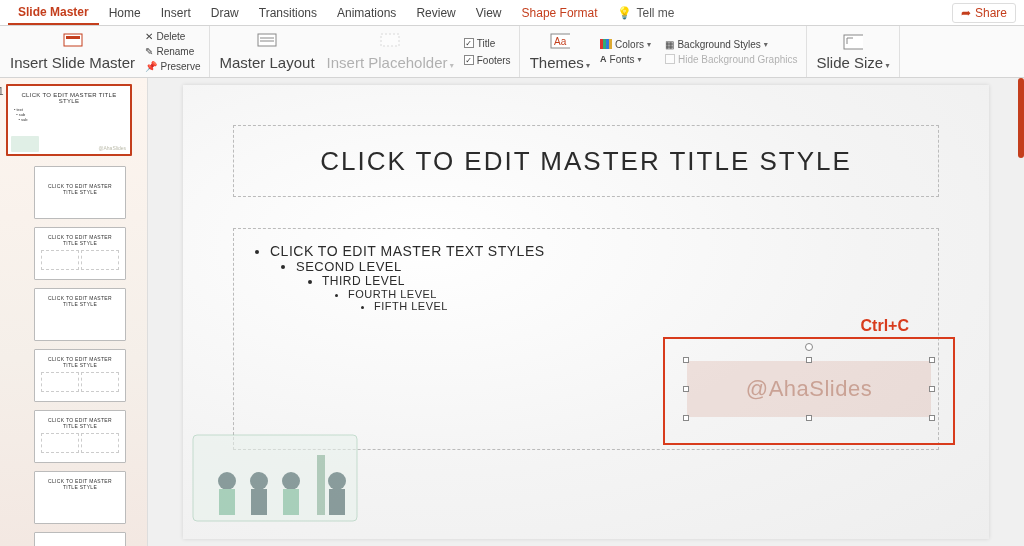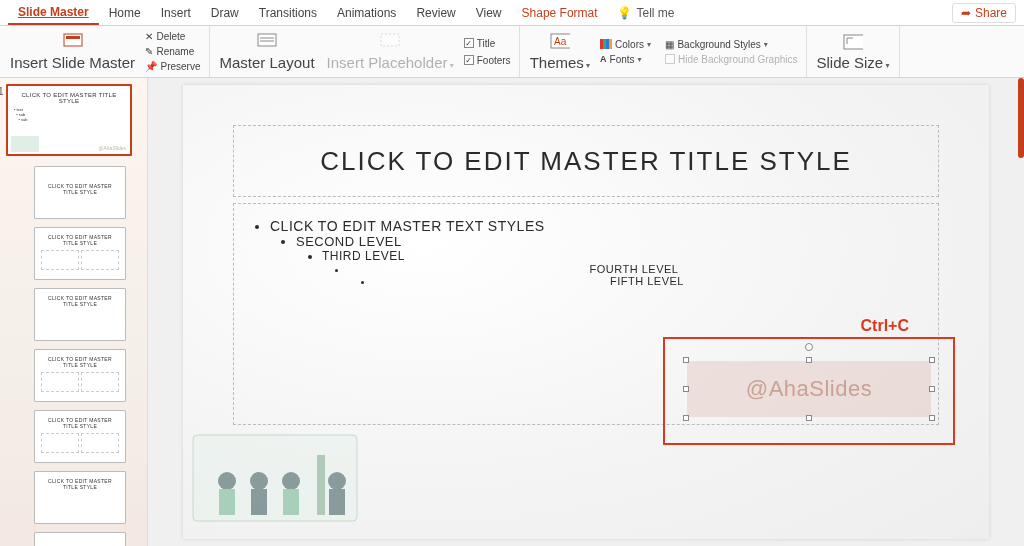--- a/index.html
+++ b/index.html
@@ -1,19 +1,19 @@
 <!DOCTYPE html>
 <html><head>
 <meta charset="utf-8">
 <style>
   * { margin:0; padding:0; box-sizing:border-box; font-family: -apple-system, "Segoe UI", sans-serif; }
   body { width:1024px; height:546px; background:#fff; overflow:hidden; position:relative; }
   .tabbar { display:flex; height:26px; border-bottom:1px solid #d4d4d4; align-items:center; padding:0 8px; font-size:12px; color:#444; gap:0; }
   .tab { padding:5px 10px 4px; cursor:pointer; }
-  .tab.active { color:#c43e1c; border-bottom:2px solid #c43e1c; font-weight:600;text-decoration:underline; }
+  .tab.active { color:#c43e1c; border-bottom:2px solid #c43e1c; font-weight:600; }
   .tab.fmt { color:#c43e1c; }
   .tell { display:flex; align-items:center; gap:4px; color:#555; padding:5px 10px; }
   .share { margin-left:auto; display:flex; align-items:center; gap:4px; border:1px solid #ddd; border-radius:3px; padding:2px 8px; font-size:12px; color:#c43e1c; }
   .ribbon { display:flex; height:52px; border-bottom:1px solid #d4d4d4; align-items:stretch; font-size:10px; color:#444; background:#fafafa; }
   .grp { display:flex; align-items:center; padding:2px 6px; border-right:1px solid #e0e0e0; gap:4px; }
   .btn { display:flex; flex-direction:column; align-items:center; justify-content:center; padding:2px 4px; min-width:34px; cursor:pointer; text-align:center; line-height:1.15; }
   .btn .ico { width:20px; height:20px; margin-bottom:2px; display:flex; align-items:center; }
   .btn span { font-size:15px; }
   .stack { display:flex; flex-direction:column; gap:2px; font-size:10px; }
   .stack div { display:flex; align-items:center; gap:3px; cursor:pointer; padding:1px 2px;}
@@ -23,27 +23,27 @@
   .thumb { background:#fff; border:1px solid #bbb; margin-bottom:10px; width:126px; height:72px; position:relative; font-size:5px; border-radius:1px; }
   .thumb.master { border:2px solid #c43e1c; }
   .thumb.layout { width:92px; height:53px; margin-left:28px; margin-bottom:8px; }
   .tnum { position:absolute; left:-10px; top:0; font-size:10px; color:#555; }
   .thumb-inner { padding:4px 6px; font-family:Arial, sans-serif; color:#333; }
   .thumb .tt { font-size:6px; text-align:center; letter-spacing:.3px; font-weight:500; padding:2px 0; }
   .canvas-area { flex:1; background:#f0f0f0; display:flex; align-items:center; justify-content:center; position:relative; }
   .slide { width:806px; height:454px; background:radial-gradient(ellipse at 30% 35%, #ffffff 0%, #f4f4f4 55%, #eeeeee 100%); position:relative; box-shadow:0 0 4px rgba(0,0,0,.12);}
   .ph { position:absolute; border:1px dashed #bbb; }
   .ph-title { left:50px; top:40px; right:50px; height:72px; display:flex; align-items:center; justify-content:center; letter-spacing:2px; font-size:26px; font-weight:500; color:#2b2b2b; font-family:"Arial Narrow","Helvetica Neue",sans-serif; }
-  .ph-body { left:50px; top:118px; right:50px; height:222px; padding:14px 18px 8px 18px; font-family:"Arial Narrow","Helvetica Neue",sans-serif; color:#2b2b2b; font-size:13px; letter-spacing:.5px;}
+  .ph-body { left:50px; top:143px; right:50px; height:222px; padding:14px 18px 8px 18px; font-family:"Arial Narrow","Helvetica Neue",sans-serif; color:#2b2b2b; font-size:13px; letter-spacing:.5px;}
   .ph-body ul { list-style:disc; margin-left:18px; }
   .ph-body ul ul { margin-left:26px; }
   .l1 { font-size:14px; margin-bottom:6px;}
   .l2 { font-size:13px; margin-bottom:6px;}
   .l3 { font-size:12px; margin-bottom:6px;}
-  .l4 { font-size:11px; margin-bottom:5px;text-align:center;}
+  .l4 { font-size:11px; margin-bottom:5px;}
   .l5 { font-size:11px;}
   .ph-num { right:50px; bottom:14px; width:200px; height:18px; font-size:10px; color:#777; text-align:center; display:flex; align-items:center; justify-content:space-around;}
   .sel-wrap { position:absolute; right:34px; top:252px; width:292px; height:108px; border:2px solid #d83b1c; }
   .sel-label { position:absolute; right:80px; top:232px; color:#d83b1c; font-weight:600; font-size:16px; }
   .shape { position:absolute; left:22px; top:22px; right:22px; height:56px; background:rgba(200,120,100,.18); display:flex; align-items:center; justify-content:center; color:#caa295; font-size:22px; font-weight:500; letter-spacing:.5px;}
   .handle { position:absolute; width:6px; height:6px; background:#fff; border:1px solid #888; }
   .illus { position:absolute; left:4px; bottom:8px; width:176px; height:106px; opacity:.55;}
   .dd::after { content:" \25BE"; font-size:8px; color:#666;}
   .chk { width:10px; height:10px; border:1px solid #888; display:inline-flex; align-items:center; justify-content:center; font-size:8px; color:#333; background:#fff;}
   .scrollbar-r { position:absolute; right:0; top:78px; bottom:0; width:6px; background:#f0f0f0;}

